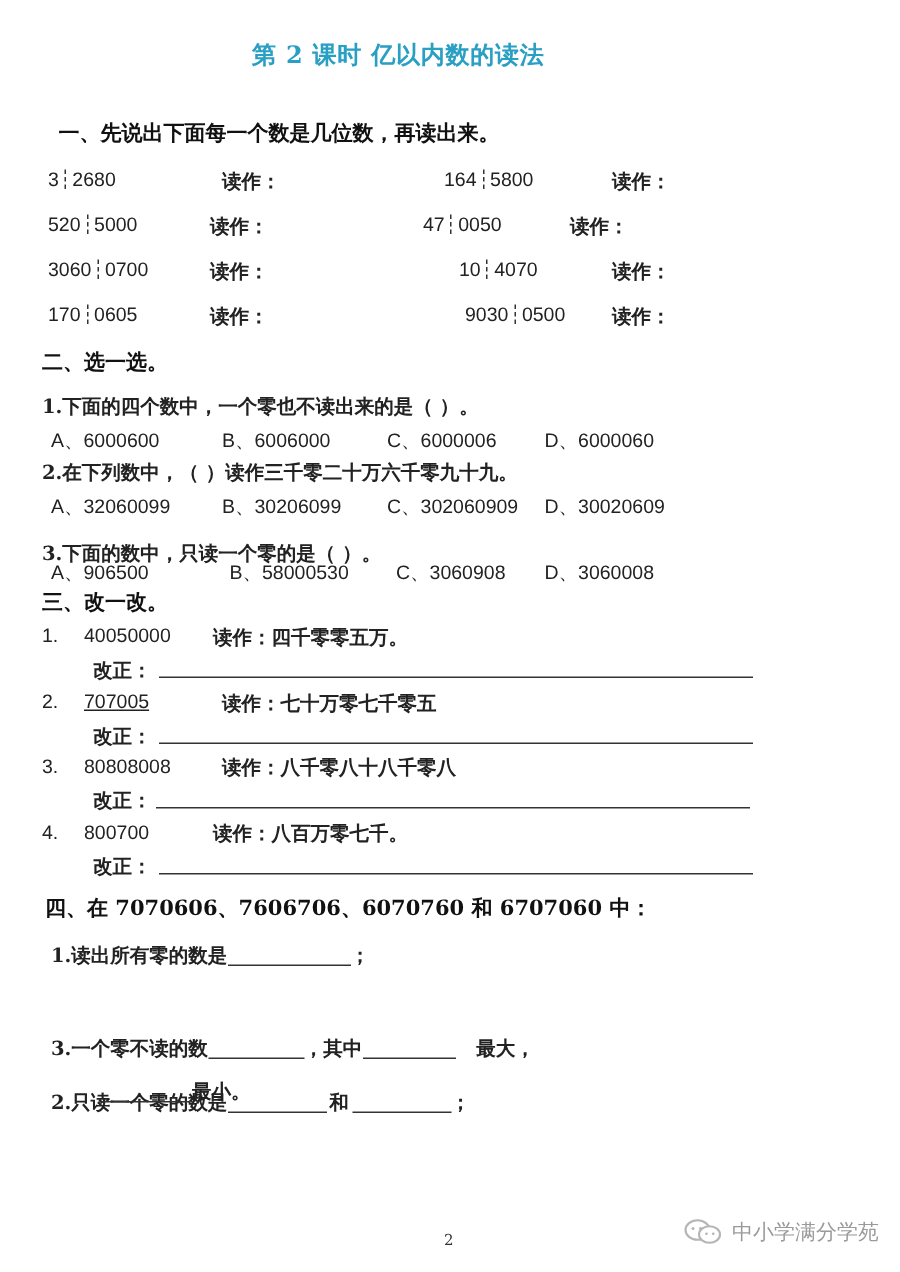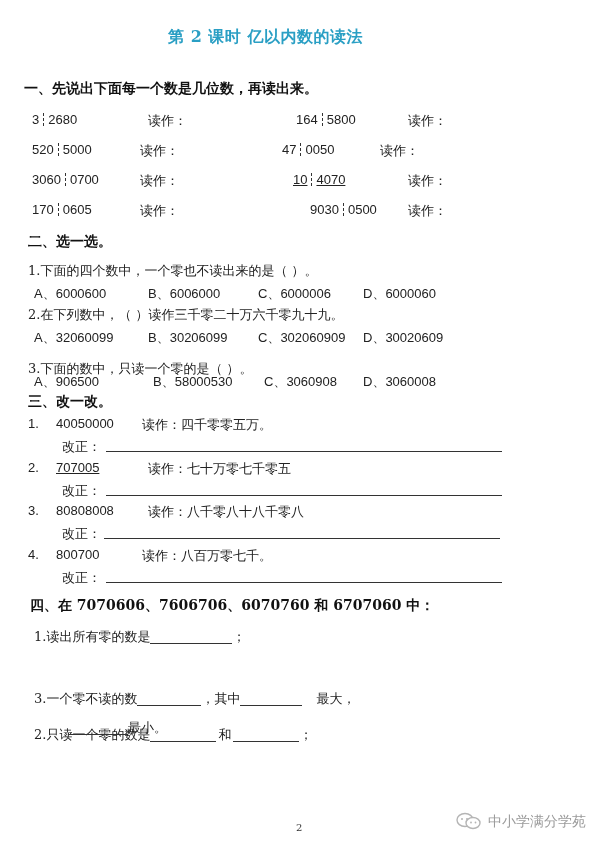--- a/index.html
+++ b/index.html
@@ -6,51 +6,51 @@
     body {
       width: 600px; height: 848px; background: #ffffff; position: relative; overflow: hidden;
       font-family: "DejaVu Serif", "Liberation Serif", serif; color: #222;
     }
     .abs { position: absolute; white-space: nowrap; }
     .title {
       left: 0; width: 531px; top: 27px; text-align: center;
       font-size: 16px; font-weight: bold; color: #2a9fc4; letter-spacing: 0.5px;
     }
     .h { font-size: 14px; font-weight: bold; color: #111; }
-    .t { font-size: 13px; color: #222; }
+    .t { font-size: 13px; color: #222; font-weight: bold; }
     .num { font-family: "Liberation Sans", "DejaVu Sans", sans-serif; font-size: 13px; color: #222; }
     .sep { display: inline-block; width: 0; height: 13px; border-left: 1.5px dashed #333; margin: 0 4px; vertical-align: -2px; }
     .line { position: absolute; height: 0; border-bottom: 1px solid #333; }
     .blank { display: inline-block; border-bottom: 1px solid #333; height: 14px; vertical-align: -3px; }
     .pageno { left: 296px; top: 822px; font-size: 10px; color: #333; }
     .wm { left: 456px; top: 812px; font-size: 14px; color: #9a9a9a; font-family: "DejaVu Sans", sans-serif; }
     .wm svg { vertical-align: -4px; margin-right: 6px; }
   </style>
 </head>
 <body>
 
 <div class="abs title">第 2 课时  亿以内数的读法</div>
 
-<div class="abs h" style="left:24px; top:80px;">一、先说出下面每一个数是几位数，再读出来。</div>
+<div class="abs h" style="left:39px; top:80px;">一、先说出下面每一个数是几位数，再读出来。</div>
 
 <div>
 
   <div class="abs num" style="left:32px; top:112px;"><span>3</span><span class="sep"></span><span>2680</span></div>
   <div class="abs t" style="left:148px; top:112px;">读作：</div>
   <div class="abs num" style="left:296px; top:112px;"><span>164</span><span class="sep"></span><span>5800</span></div>
   <div class="abs t" style="left:408px; top:112px;">读作：</div>
 
   <div class="abs num" style="left:32px; top:142px;"><span>520</span><span class="sep"></span><span>5000</span></div>
   <div class="abs t" style="left:140px; top:142px;">读作：</div>
   <div class="abs num" style="left:282px; top:142px;"><span>47</span><span class="sep"></span><span>0050</span></div>
   <div class="abs t" style="left:380px; top:142px;">读作：</div>
 
   <div class="abs num" style="left:32px; top:172px;"><span>3060</span><span class="sep"></span><span>0700</span></div>
   <div class="abs t" style="left:140px; top:172px;">读作：</div>
-  <div class="abs num" style="left:293px; top:172px;text-decoration:underline;"><span>10</span><span class="sep"></span><span>4070</span></div>
+  <div class="abs num" style="left:306px; top:172px;"><span>10</span><span class="sep"></span><span>4070</span></div>
   <div class="abs t" style="left:408px; top:172px;">读作：</div>
 
   <div class="abs num" style="left:32px; top:202px;"><span>170</span><span class="sep"></span><span>0605</span></div>
   <div class="abs t" style="left:140px; top:202px;">读作：</div>
   <div class="abs num" style="left:310px; top:202px;"><span>9030</span><span class="sep"></span><span>0500</span></div>
   <div class="abs t" style="left:408px; top:202px;">读作：</div>
 </div>
 
 <div class="abs h" style="left:28px; top:233px;">二、选一选。</div>
 

